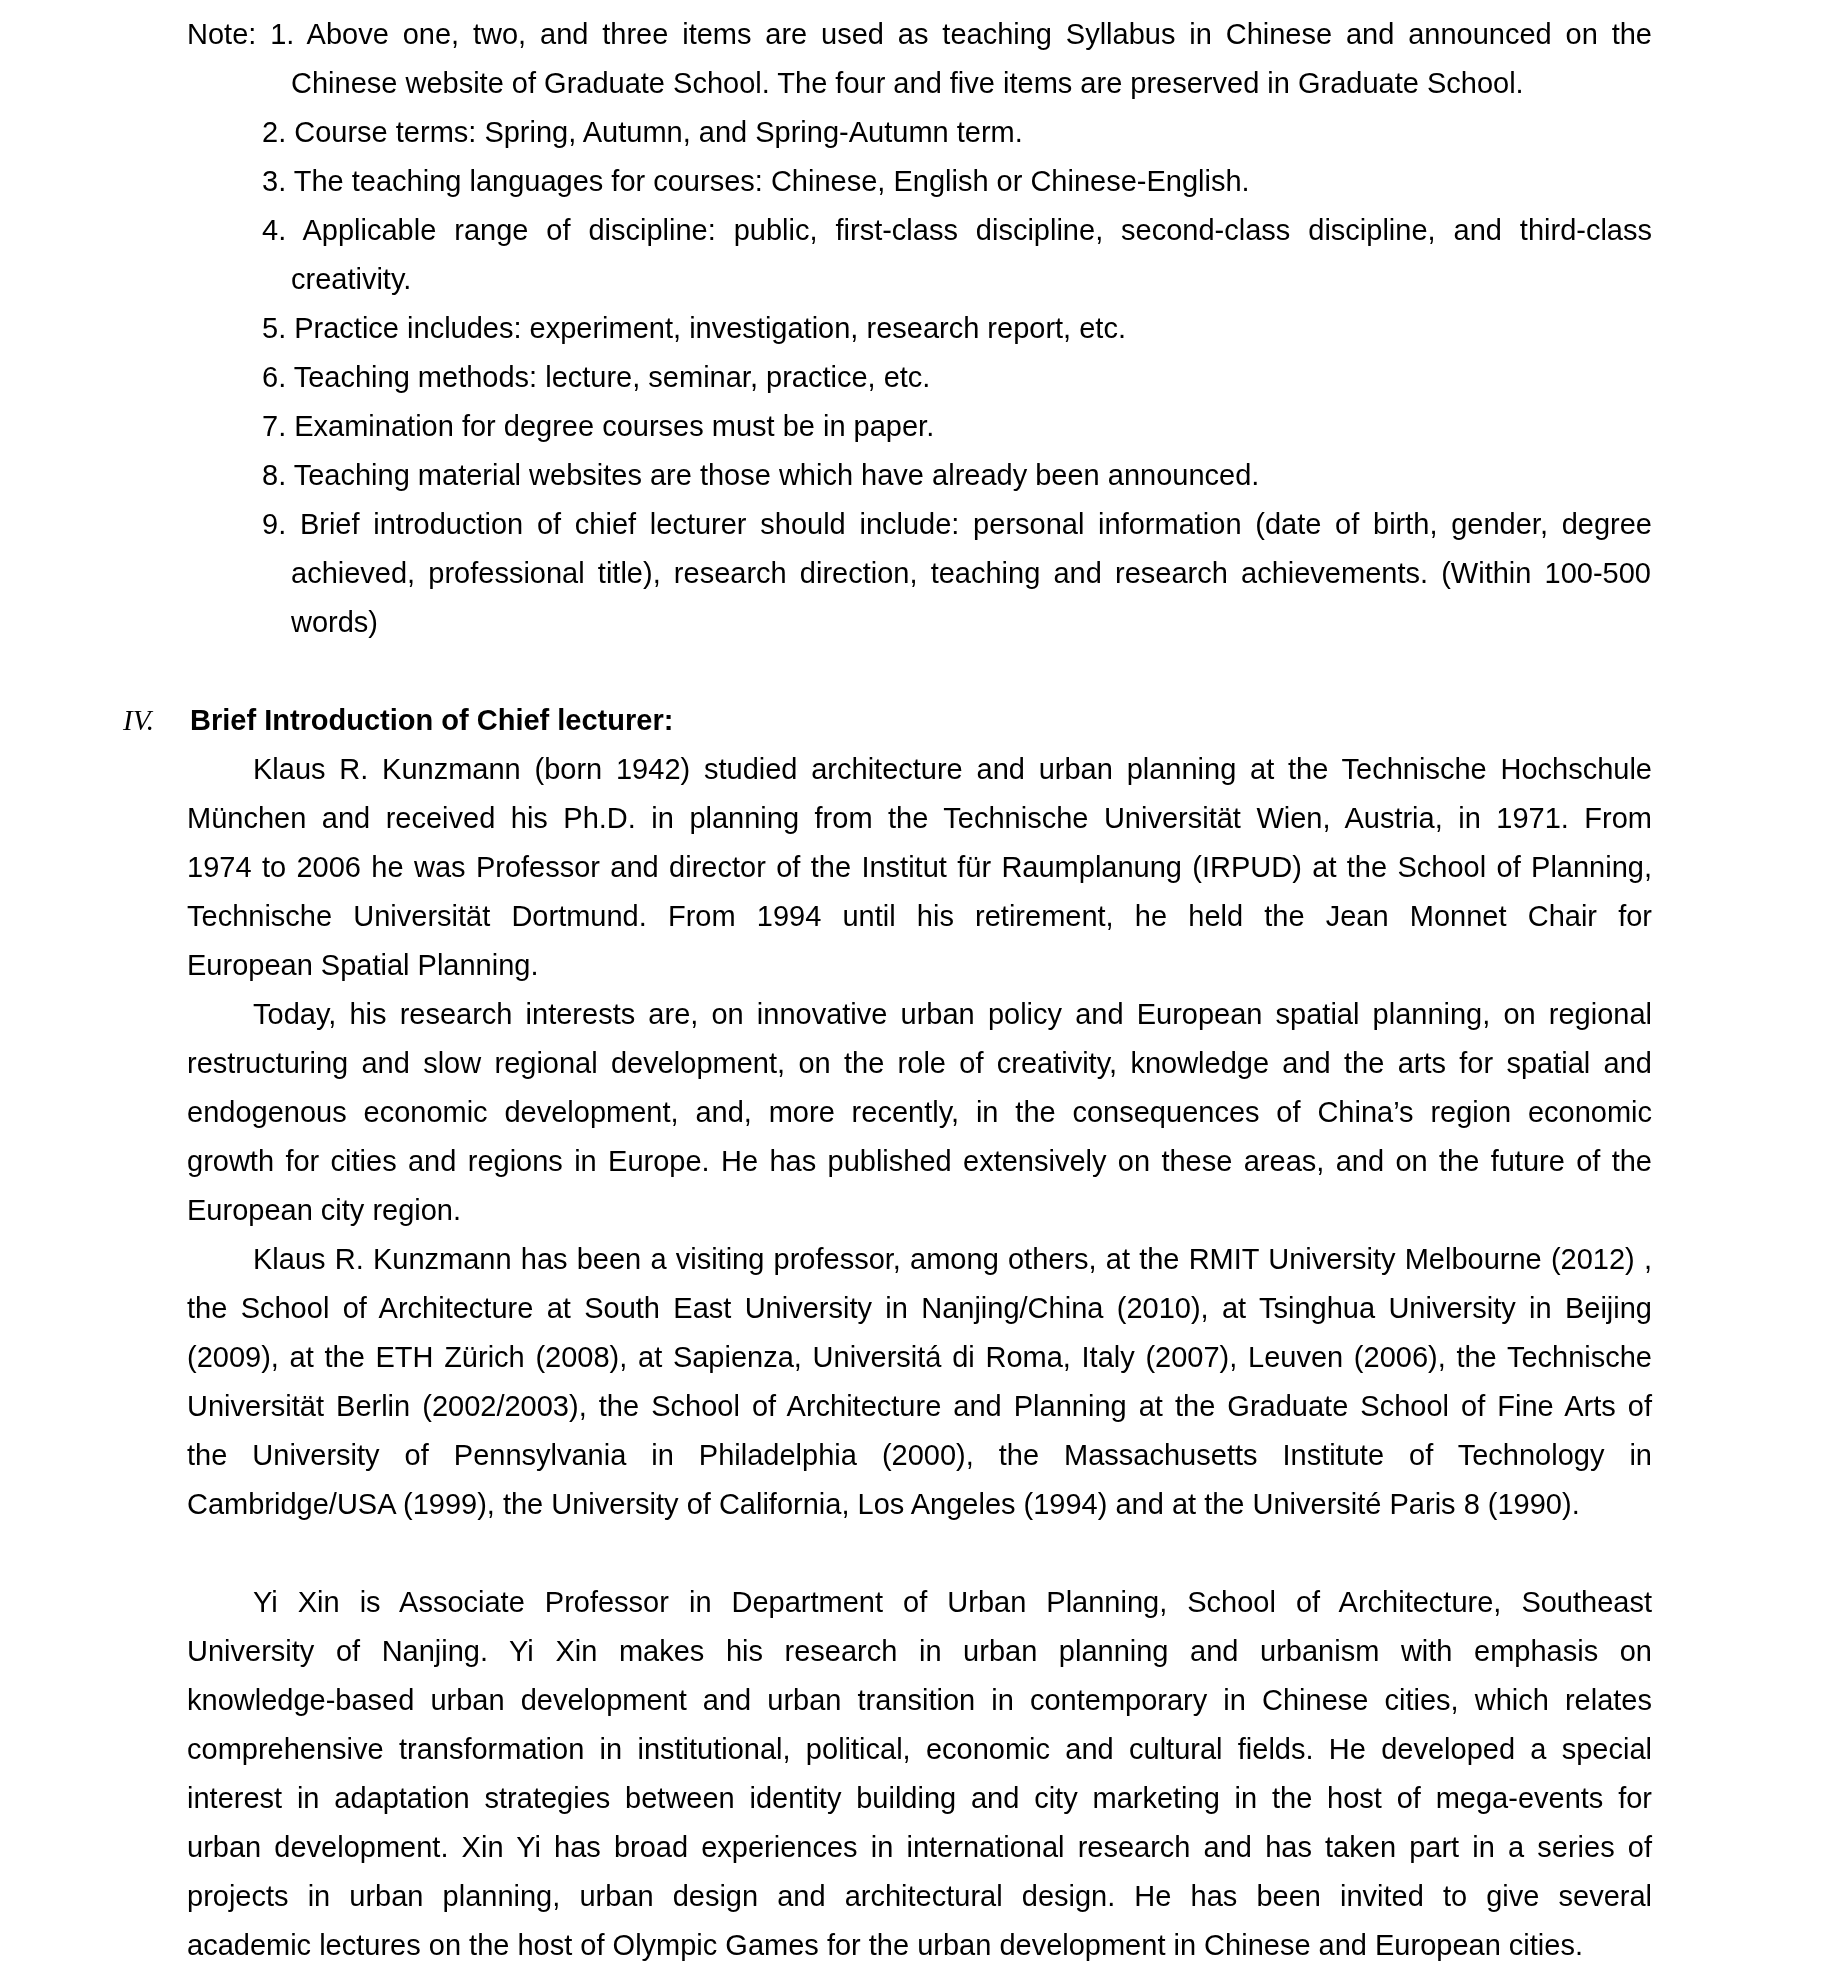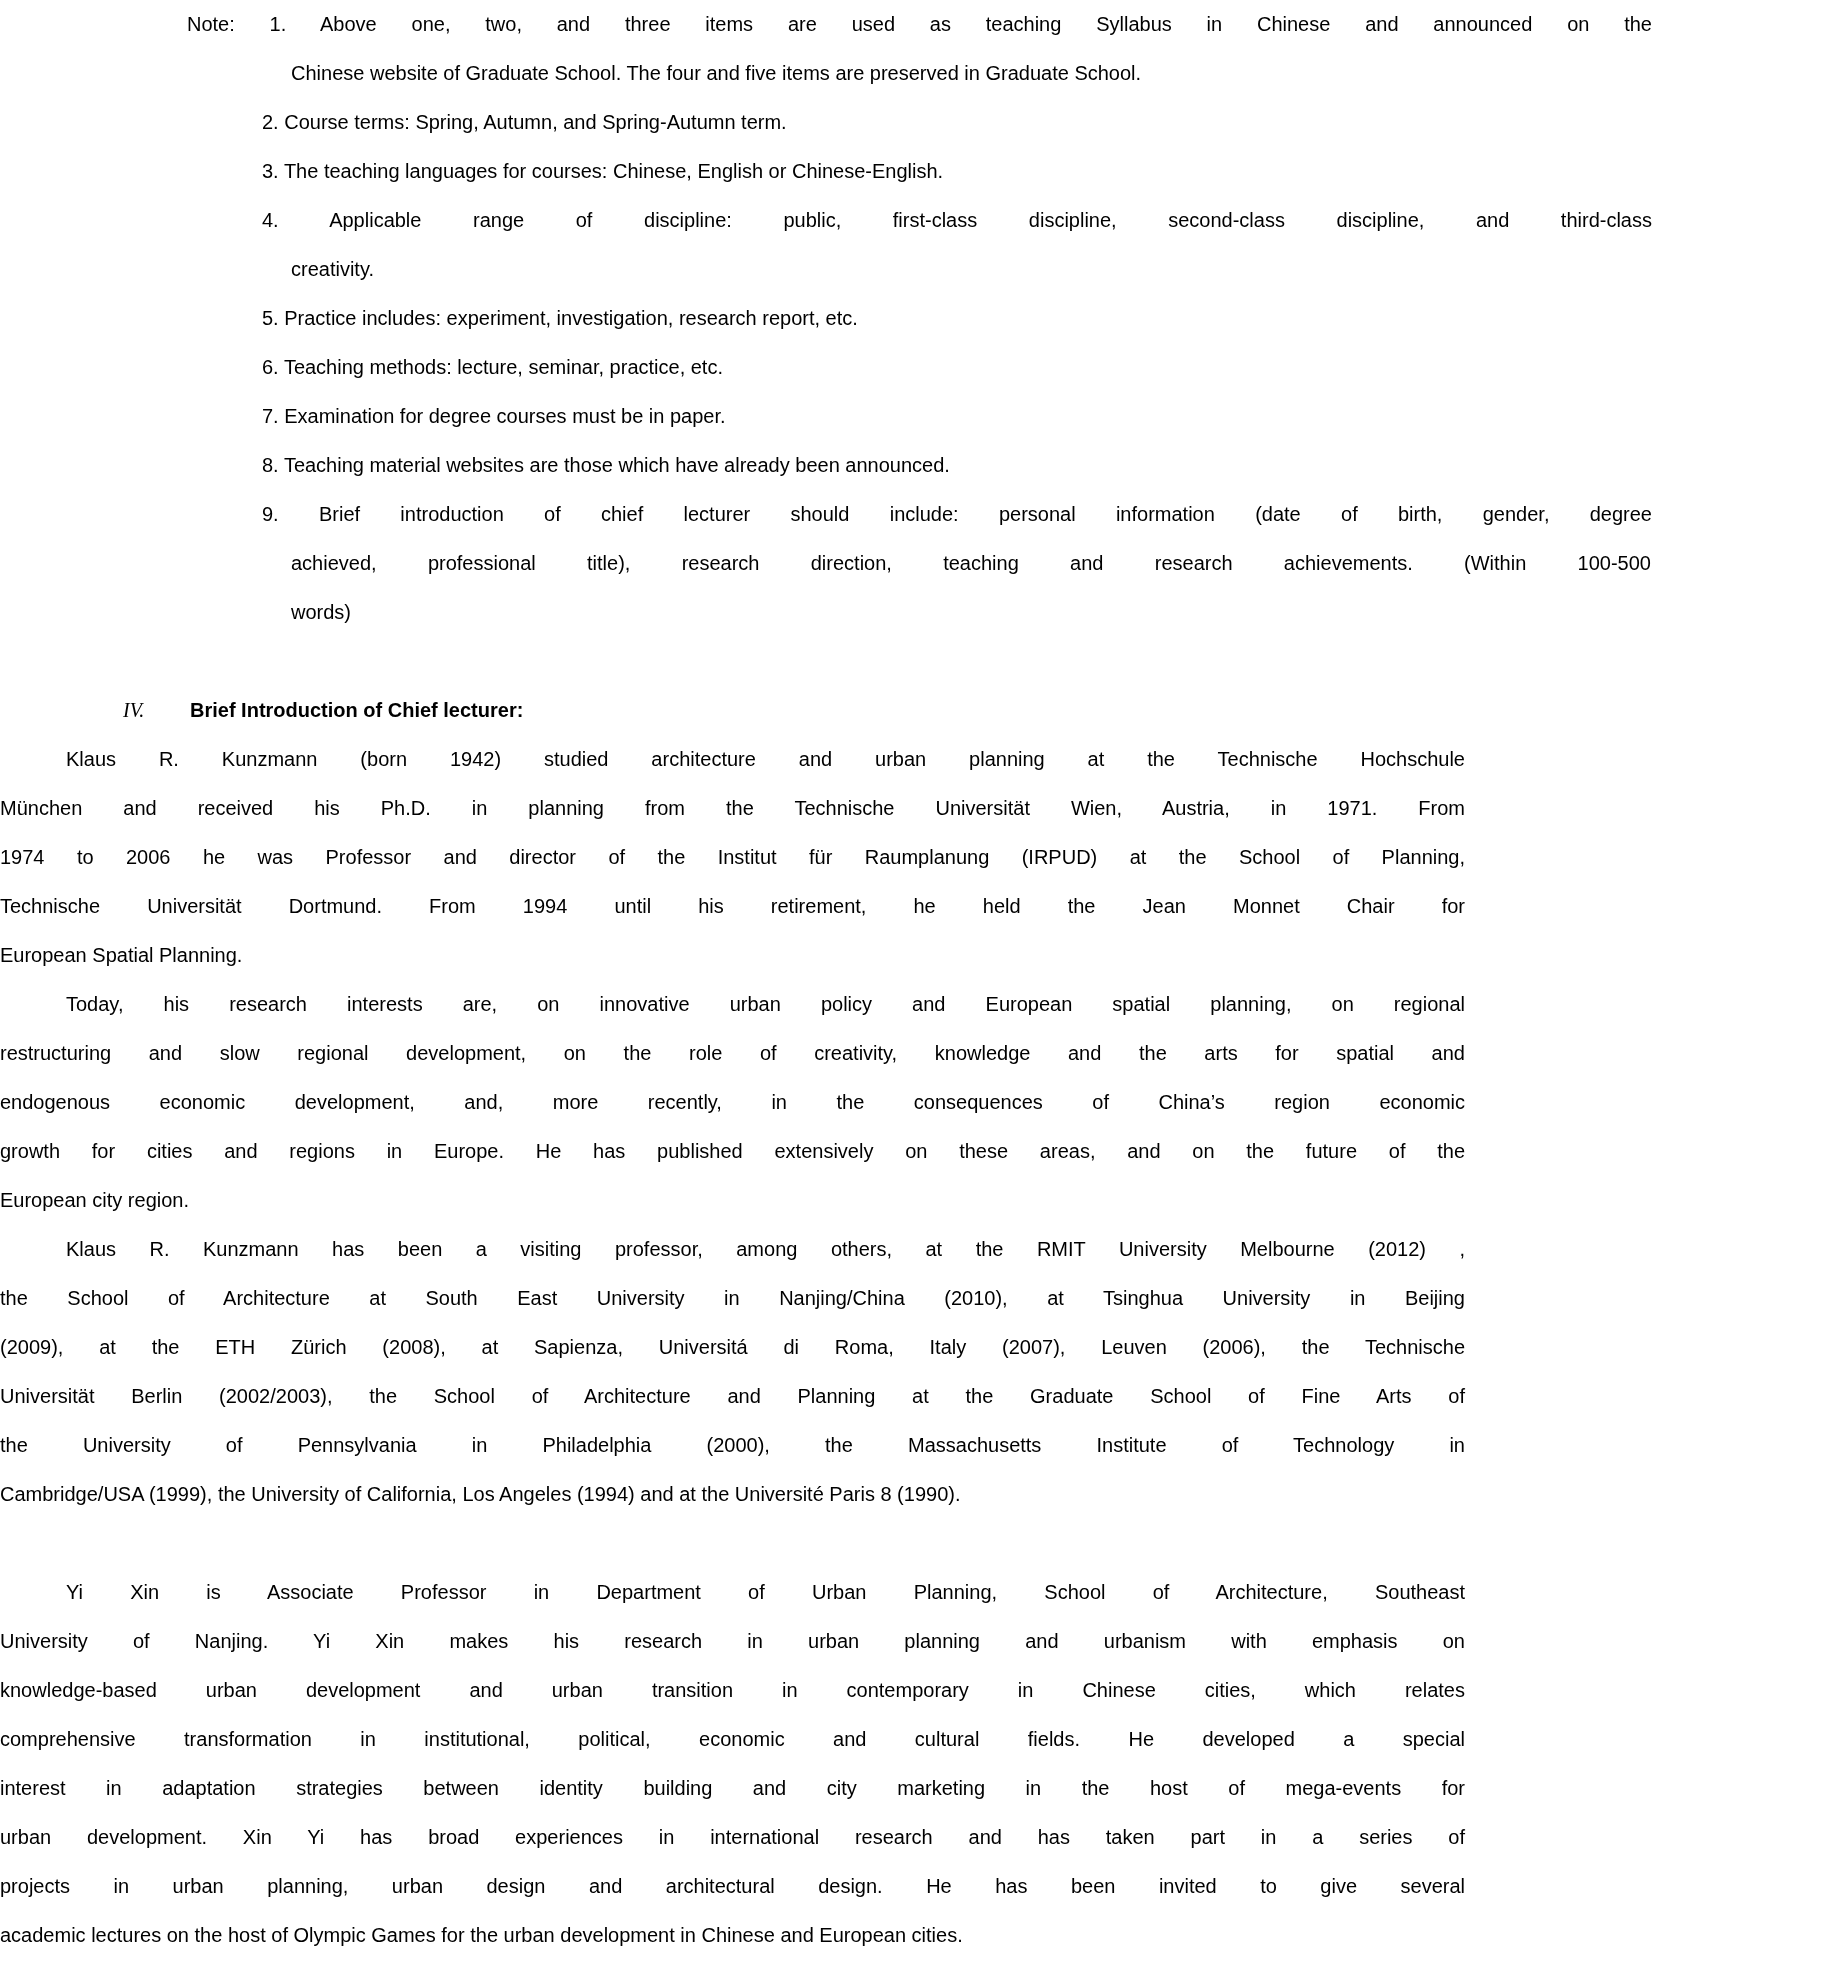--- a/index.html
+++ b/index.html
@@ -5,44 +5,44 @@
   html, body {
     margin: 0;
     padding: 0;
     background: #ffffff;
   }
   .page {
     position: relative;
     width: 1846px;
     height: 1985px;
     box-sizing: border-box;
-    padding-top: 0;
+    padding-top: 10px;
     overflow: hidden;
     background: #ffffff;
     color: #000000;
     font-family: "Liberation Sans", sans-serif;
-    font-size: 20px;
+    font-size: 29px;
   }
   .line {
     height: 49px;
     line-height: 49px;
     white-space: normal;
     overflow: visible;
   }
   
   .j {
     text-align: justify;
     text-align-last: justify;
   }
   
   .note-first { margin-left: 187px; width: 1465px; }
   .note-item  { margin-left: 262px; width: 1390px; }
   .note-cont  { margin-left: 291px; width: 1360px; }
   
-  .pline  { width: 1465px; }
+  .pline  { margin-left: 187px; width: 1465px; }
   .pfirst { text-indent: 66px; }
   
   .gap { height: 49px; }
   
   .heading-line {
     margin-left: 123px;
     height: 49px;
     line-height: 49px;
   }
   .numeral {

